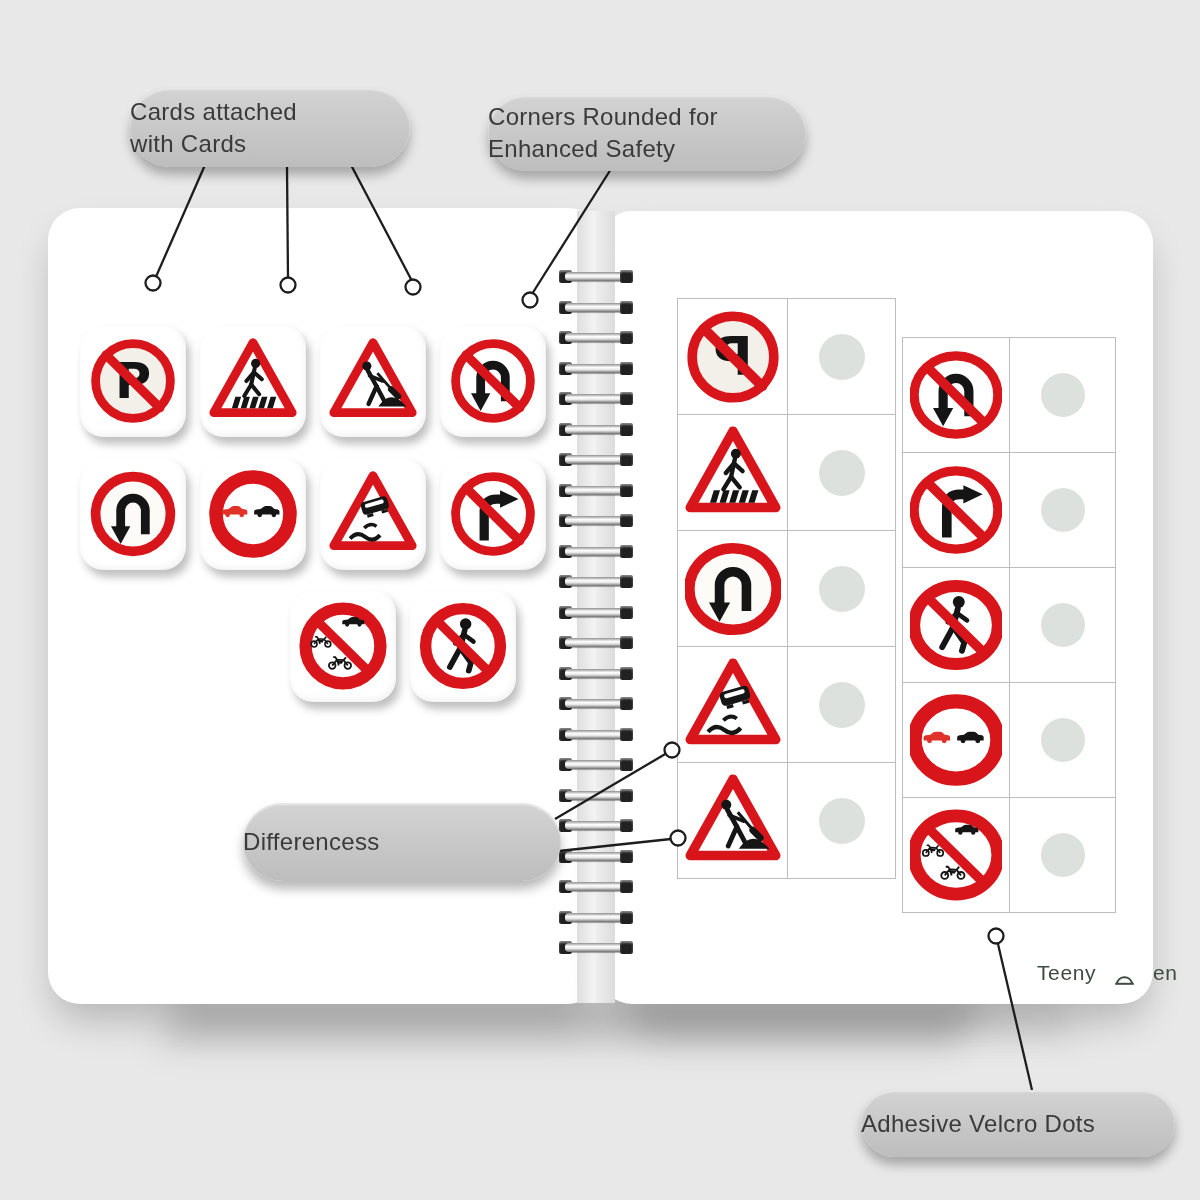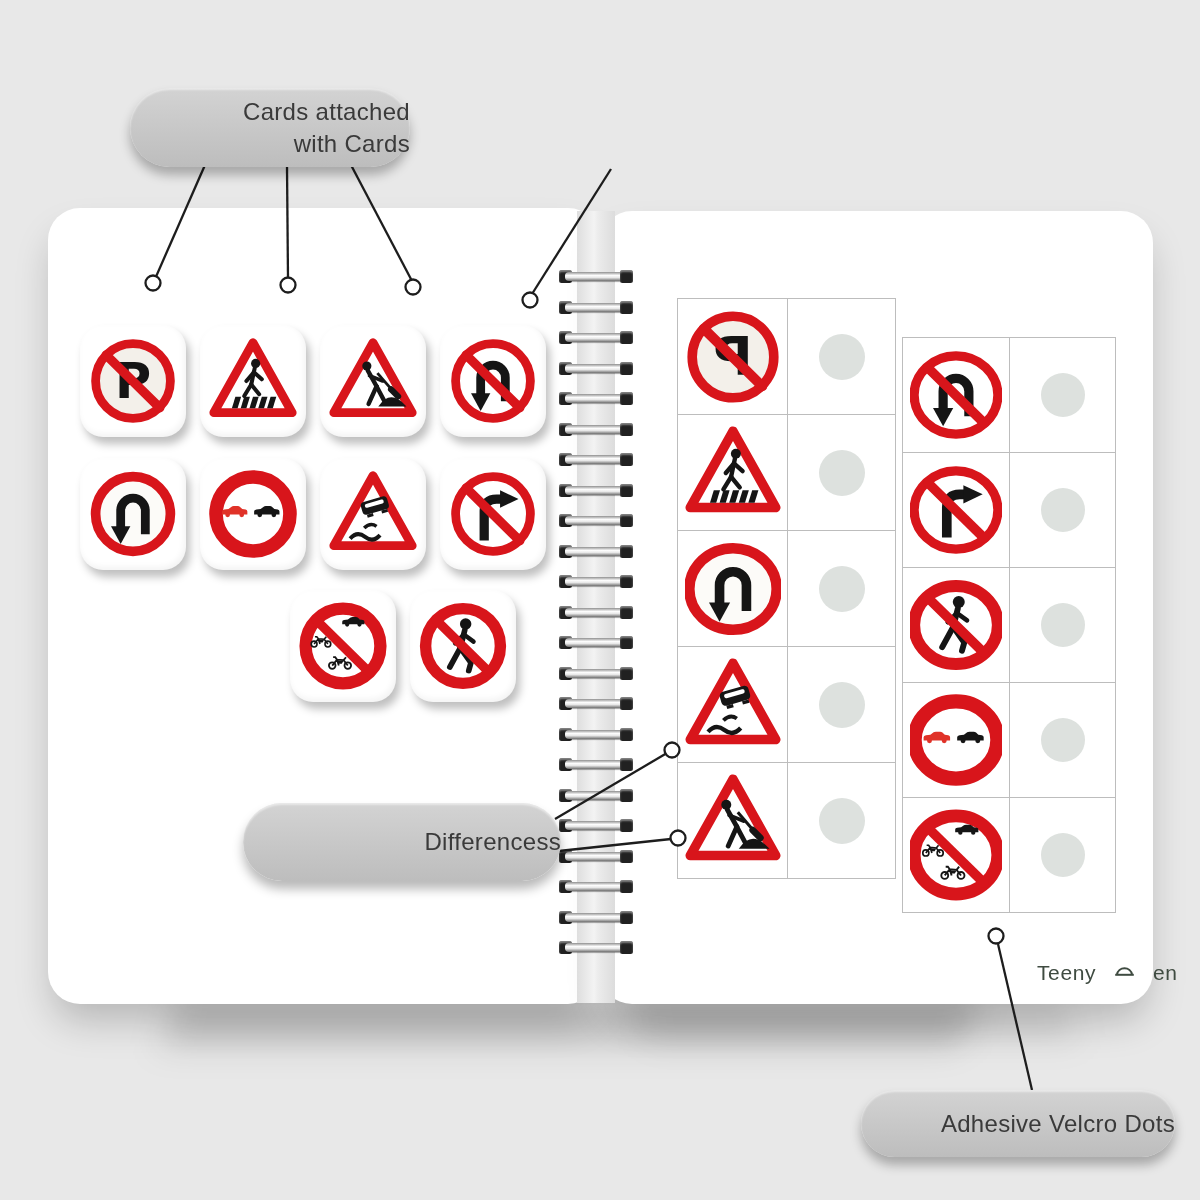--- a/index.html
+++ b/index.html
@@ -18,26 +18,26 @@
          background:linear-gradient(to bottom,#8f8f8f,#fdfdfd 38%,#e8e8e8 62%,#6e6e6e);box-shadow:0 1px 1px rgba(0,0,0,.35);}
   .ring .cap{position:absolute;top:0;width:13px;height:13px;background:#212121;border-radius:2.5px;
          box-shadow:inset 0 2px 2px rgba(255,255,255,.45);}
   .ring .cap.l{left:0;} .ring .cap.r{right:0;}
   .card{position:absolute;width:106px;height:112px;background:#fff;border-radius:23px;
         box-shadow:4px 7px 9px rgba(0,0,0,0.25), inset -2px -3px 6px rgba(0,0,0,0.05);
         display:flex;align-items:center;justify-content:center;}
   .ptable{position:absolute;display:grid;gap:1px;background:#bdbdbd;border:1px solid #bdbdbd;}
   .tcell{background:#fff;display:flex;align-items:center;justify-content:center;}
   .velcro-dot{border-radius:50%;background:#dde1de;}
-  .pill{position:absolute;border-radius:45px;display:flex;flex-direction:column;align-items:flex-end;justify-content:center;
+  .pill{position:absolute;border-radius:45px;display:flex;flex-direction:column;align-items:flex-start;justify-content:center;
         background:linear-gradient(180deg,#d3d3d3,#bdbdbd);box-shadow:0 8px 11px rgba(0,0,0,0.28), inset 0 2px 2px rgba(255,255,255,.5);
         color:#3a3a3a;text-align:center;line-height:1.32;}
   .pill .ln{font-size:24px;letter-spacing:.3px;}
   #overlay{position:absolute;left:0;top:0;width:1200px;height:1200px;pointer-events:none;}
-  .brand{position:absolute;left:1037px;top:961px;display:flex;align-items:flex-start;gap:18px;
+  .brand{position:absolute;left:1037px;top:961px;display:flex;align-items:flex-end;gap:18px;
          color:#3f4b41;font-size:21px;letter-spacing:.6px;}
   .brand svg{position:relative;top:1px;}
 </style>
 </head>
 <body>
 
 <div class="stage">
 
   <div class="ground-shadow"></div>
   <div class="ground-shadow b"></div>
@@ -496,20 +496,24 @@
       <line x1="559" y1="851" x2="671" y2="839" stroke="#1d1d1d" stroke-width="2.3"></line>
    <circle cx="678" cy="838" r="7.5" fill="#fff" stroke="#1d1d1d" stroke-width="2.3"></circle>
       <line x1="1032" y1="1090" x2="998" y2="944" stroke="#1d1d1d" stroke-width="2.3"></line>
    <circle cx="996" cy="936" r="7.5" fill="#fff" stroke="#1d1d1d" stroke-width="2.3"></circle>
     </svg>
 
   <div class="pill" style="left:130px;top:88px;width:280px;height:79px;">
     <span class="ln">Cards attached</span>
     <span class="ln">with Cards</span>
   </div>
+  <div class="pill" style="left:488px;top:95px;width:318px;height:76px;">
+    <span class="ln">Corners Rounded for</span>
+    <span class="ln">Enhanced Safety</span>
+  </div>
   <div class="pill" style="left:243px;top:803px;width:318px;height:78px;">
     <span class="ln">Differencess</span>
   </div>
   <div class="pill" style="left:861px;top:1090px;width:314px;height:67px;">
     <span class="ln">Adhesive Velcro Dots</span>
   </div>
 
   <div class="brand">
     <span>Teeny</span>
       <svg width="21" height="15" viewBox="0 0 21 15">

